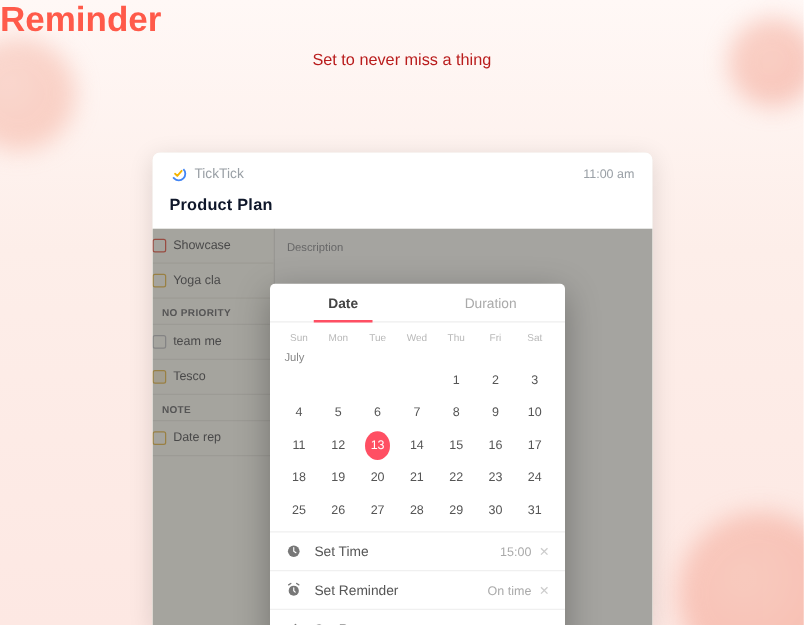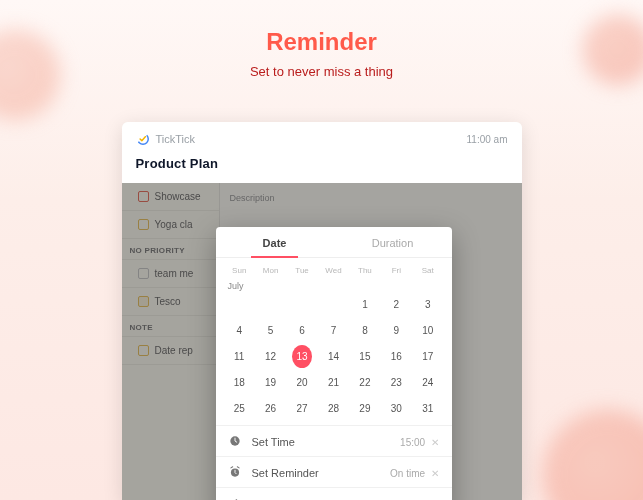--- a/index.html
+++ b/index.html
@@ -8,21 +8,21 @@
   
   .bg {
     position: absolute; inset: 0;
     background: linear-gradient(180deg, #fff8f6 0%, #fdeee9 40%, #fde8e3 100%);
   }
   .blob { position: absolute; border-radius: 50%; filter: blur(10px); opacity: 0.55; }
   .blob.tl { width: 90px; height: 90px; left: -30px; top: 30px; background: radial-gradient(circle at 40% 40%, #f7c1b4, #f4a893); }
   .blob.tr { width: 70px; height: 70px; right: -10px; top: 15px; background: radial-gradient(circle at 40% 40%, #f6b3a2, #f19381); }
   .blob.br { width: 130px; height: 130px; right: -30px; bottom: -40px; background: radial-gradient(circle at 40% 40%, #f6b3a2, #f19381); }
 
-  .page-title { position: relative; text-align: center; padding-top: 28px; color: #ff5a4a; font-size: 24px; font-weight: 600; }
+  .page-title { position: relative; color: #ff5a4a; font-size: 28px; font-weight: 600; }
   .page-subtitle { position: relative; text-align: center; margin-top: 8px; color: #b91c1c; font-size: 13px; }
 
   
   .card {
     position: absolute; left: 50%; transform: translateX(-50%);
     top: 122px; width: 400px; height: 380px;
     background: #f6f5f1; border-radius: 6px 6px 0 0; box-shadow: 0 4px 20px rgba(0,0,0,0.12);
     overflow: hidden;
   }
   .card-header {
@@ -35,21 +35,21 @@
   .time { color: #9aa0a6; font-size: 10px; }
   .card-title { margin-top: 10px; font-size: 13px; font-weight: 600; letter-spacing: 0.2px; color: #0f172a; }
 
   
   .app-body { position: relative; height: 330px; }
   .dim { position: absolute; inset: 0; background: rgba(60,60,60,0.45); z-index: 2; }
 
   .left-col { position: absolute; left: 0; top: 0; width: 98px; bottom: 0; background: #fcf9ef; border-right: 1px solid #e4e2da; }
   .right-col { position: absolute; left: 98px; right: 0; top: 0; bottom: 0; background: #fbf9f3; }
 
-  .item-row { display: flex; align-items: center; gap: 6px; padding: 8px 16px; border-bottom: 1px solid #eceade; font-size: 10px; color: #555; }
+  .item-row { display: flex; align-items: center; gap: 6px; padding: 8px 0; border-bottom: 1px solid #eceade; font-size: 10px; color: #555; }
   .chk { width: 11px; height: 11px; border: 1px solid #bfbfbf; border-radius: 2px; flex: 0 0 auto; }
   .chk.red { border-color: #e45a47; }
   .chk.yellow { border-color: #e6b84a; }
   .chk.yellow2 { border-color: #e6b84a; background: rgba(230,184,74,0.15); }
 
   .section-label { font-size: 8px; font-weight: 700; letter-spacing: 0.3px; color: #6a6a6a; padding: 7px 8px 4px 8px; border-bottom: 1px solid #eceade; }
   .desc-label { font-size: 9px; color: #8a8a8a; padding: 10px 10px; }
 
   
   .popup {

